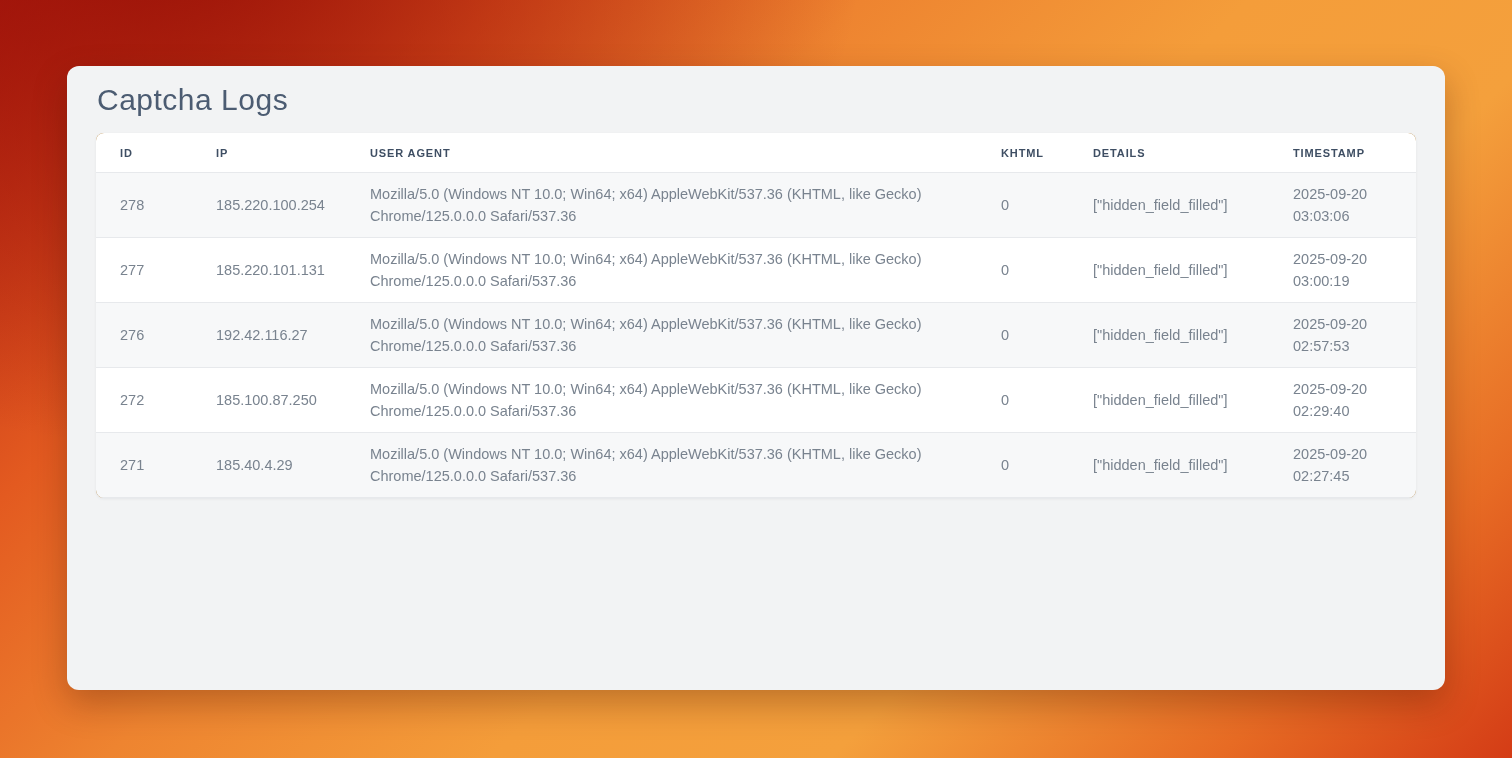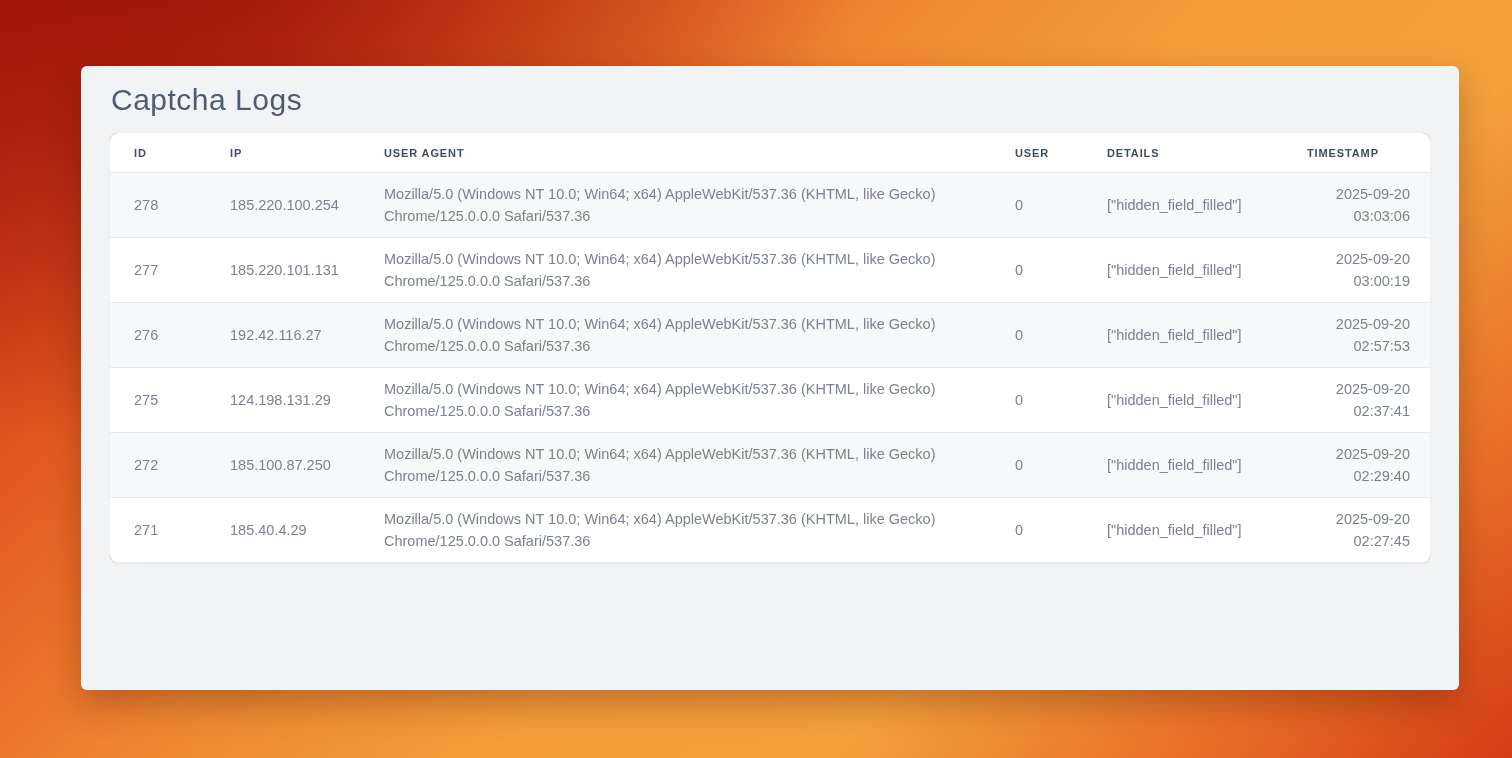--- a/index.html
+++ b/index.html
@@ -6,24 +6,24 @@
   html, body { width: 1512px; height: 758px; overflow: hidden; }
   body {
     font-family: "Liberation Sans", "DejaVu Sans", sans-serif;
     background:
       radial-gradient(1100px 820px at 12% -8%, rgba(150,14,6,0.85), rgba(150,14,6,0) 62%),
       linear-gradient(135deg, #b42012 0%, #e35a20 22%, #ee8430 38%, #f49d3a 55%, #f4a03c 70%, #e76b24 87%, #d43c16 100%);
     position: relative;
   }
   .card {
     position: absolute;
-    left: 81px; top: 66px;
+    left: 67px; top: 66px;
     width: 1378px; height: 624px;
     background: #f2f3f4;
-    border-radius: 6px;
+    border-radius: 12px;
     box-shadow: 0 14px 34px rgba(70, 15, 0, 0.30);
     padding: 0 29px;
     overflow: hidden;
   }
   .page-title {
     margin: 17px 0 16px 1px;
     font-size: 30px;
     font-weight: 500;
     letter-spacing: 0.5px;
     color: #4c5c72;
@@ -62,21 +62,21 @@
     color: #79838f;
     padding: 10px 16px 10px 24px;
     vertical-align: middle;
     border-bottom: 1px solid #e7e9ec;
     height: 65px;
     overflow-wrap: break-word;
   }
   tbody tr:nth-child(odd)  { background: #f7f8f9; }
   tbody tr:nth-child(even) { background: #ffffff; }
   td[data-field="user_agent"] { padding-right: 30px; }
-  td[data-field="timestamp"]  { padding-right: 20px; text-align: right; }
+  td[data-field="timestamp"]  { padding-right: 20px; }
 </style>
 </head>
 <body>
 
 <div class="card">
   <h1 class="page-title">Captcha Logs</h1>
 
   <div class="table-wrap">
     <table>
       <colgroup>
@@ -85,21 +85,21 @@
           <col class="c-ua">
         <col class="c-score">
           <col class="c-details">
           <col class="c-timestamp">
       </colgroup>
       <thead>
         <tr>
           <th>ID</th>
           <th>IP</th>
           <th>USER AGENT</th>
-          <th>USER</th>
+          <th>KHTML</th>
           <th>DETAILS</th>
           <th>TIMESTAMP</th>
         </tr>
       </thead>
       <tbody>
 
           <tr>
             <td data-field="id">278</td>
             <td data-field="ip">185.220.100.254</td>
             <td data-field="user_agent">Mozilla/5.0 (Windows NT 10.0; Win64; x64) AppleWebKit/537.36 (KHTML, like Gecko) Chrome/125.0.0.0 Safari/537.36</td>
@@ -119,28 +119,20 @@
 
           <tr>
             <td data-field="id">276</td>
             <td data-field="ip">192.42.116.27</td>
             <td data-field="user_agent">Mozilla/5.0 (Windows NT 10.0; Win64; x64) AppleWebKit/537.36 (KHTML, like Gecko) Chrome/125.0.0.0 Safari/537.36</td>
             <td data-field="score">0</td>
             <td data-field="details">["hidden_field_filled"]</td>
             <td data-field="timestamp">2025-09-20 02:57:53</td>
           </tr>
 
-          <tr>
-            <td data-field="id">275</td>
-            <td data-field="ip">124.198.131.29</td>
-            <td data-field="user_agent">Mozilla/5.0 (Windows NT 10.0; Win64; x64) AppleWebKit/537.36 (KHTML, like Gecko) Chrome/125.0.0.0 Safari/537.36</td>
-            <td data-field="score">0</td>
-            <td data-field="details">["hidden_field_filled"]</td>
-            <td data-field="timestamp">2025-09-20 02:37:41</td>
-          </tr>
 
 
 
           <tr>
             <td data-field="id">272</td>
             <td data-field="ip">185.100.87.250</td>
             <td data-field="user_agent">Mozilla/5.0 (Windows NT 10.0; Win64; x64) AppleWebKit/537.36 (KHTML, like Gecko) Chrome/125.0.0.0 Safari/537.36</td>
             <td data-field="score">0</td>
             <td data-field="details">["hidden_field_filled"]</td>
             <td data-field="timestamp">2025-09-20 02:29:40</td>

